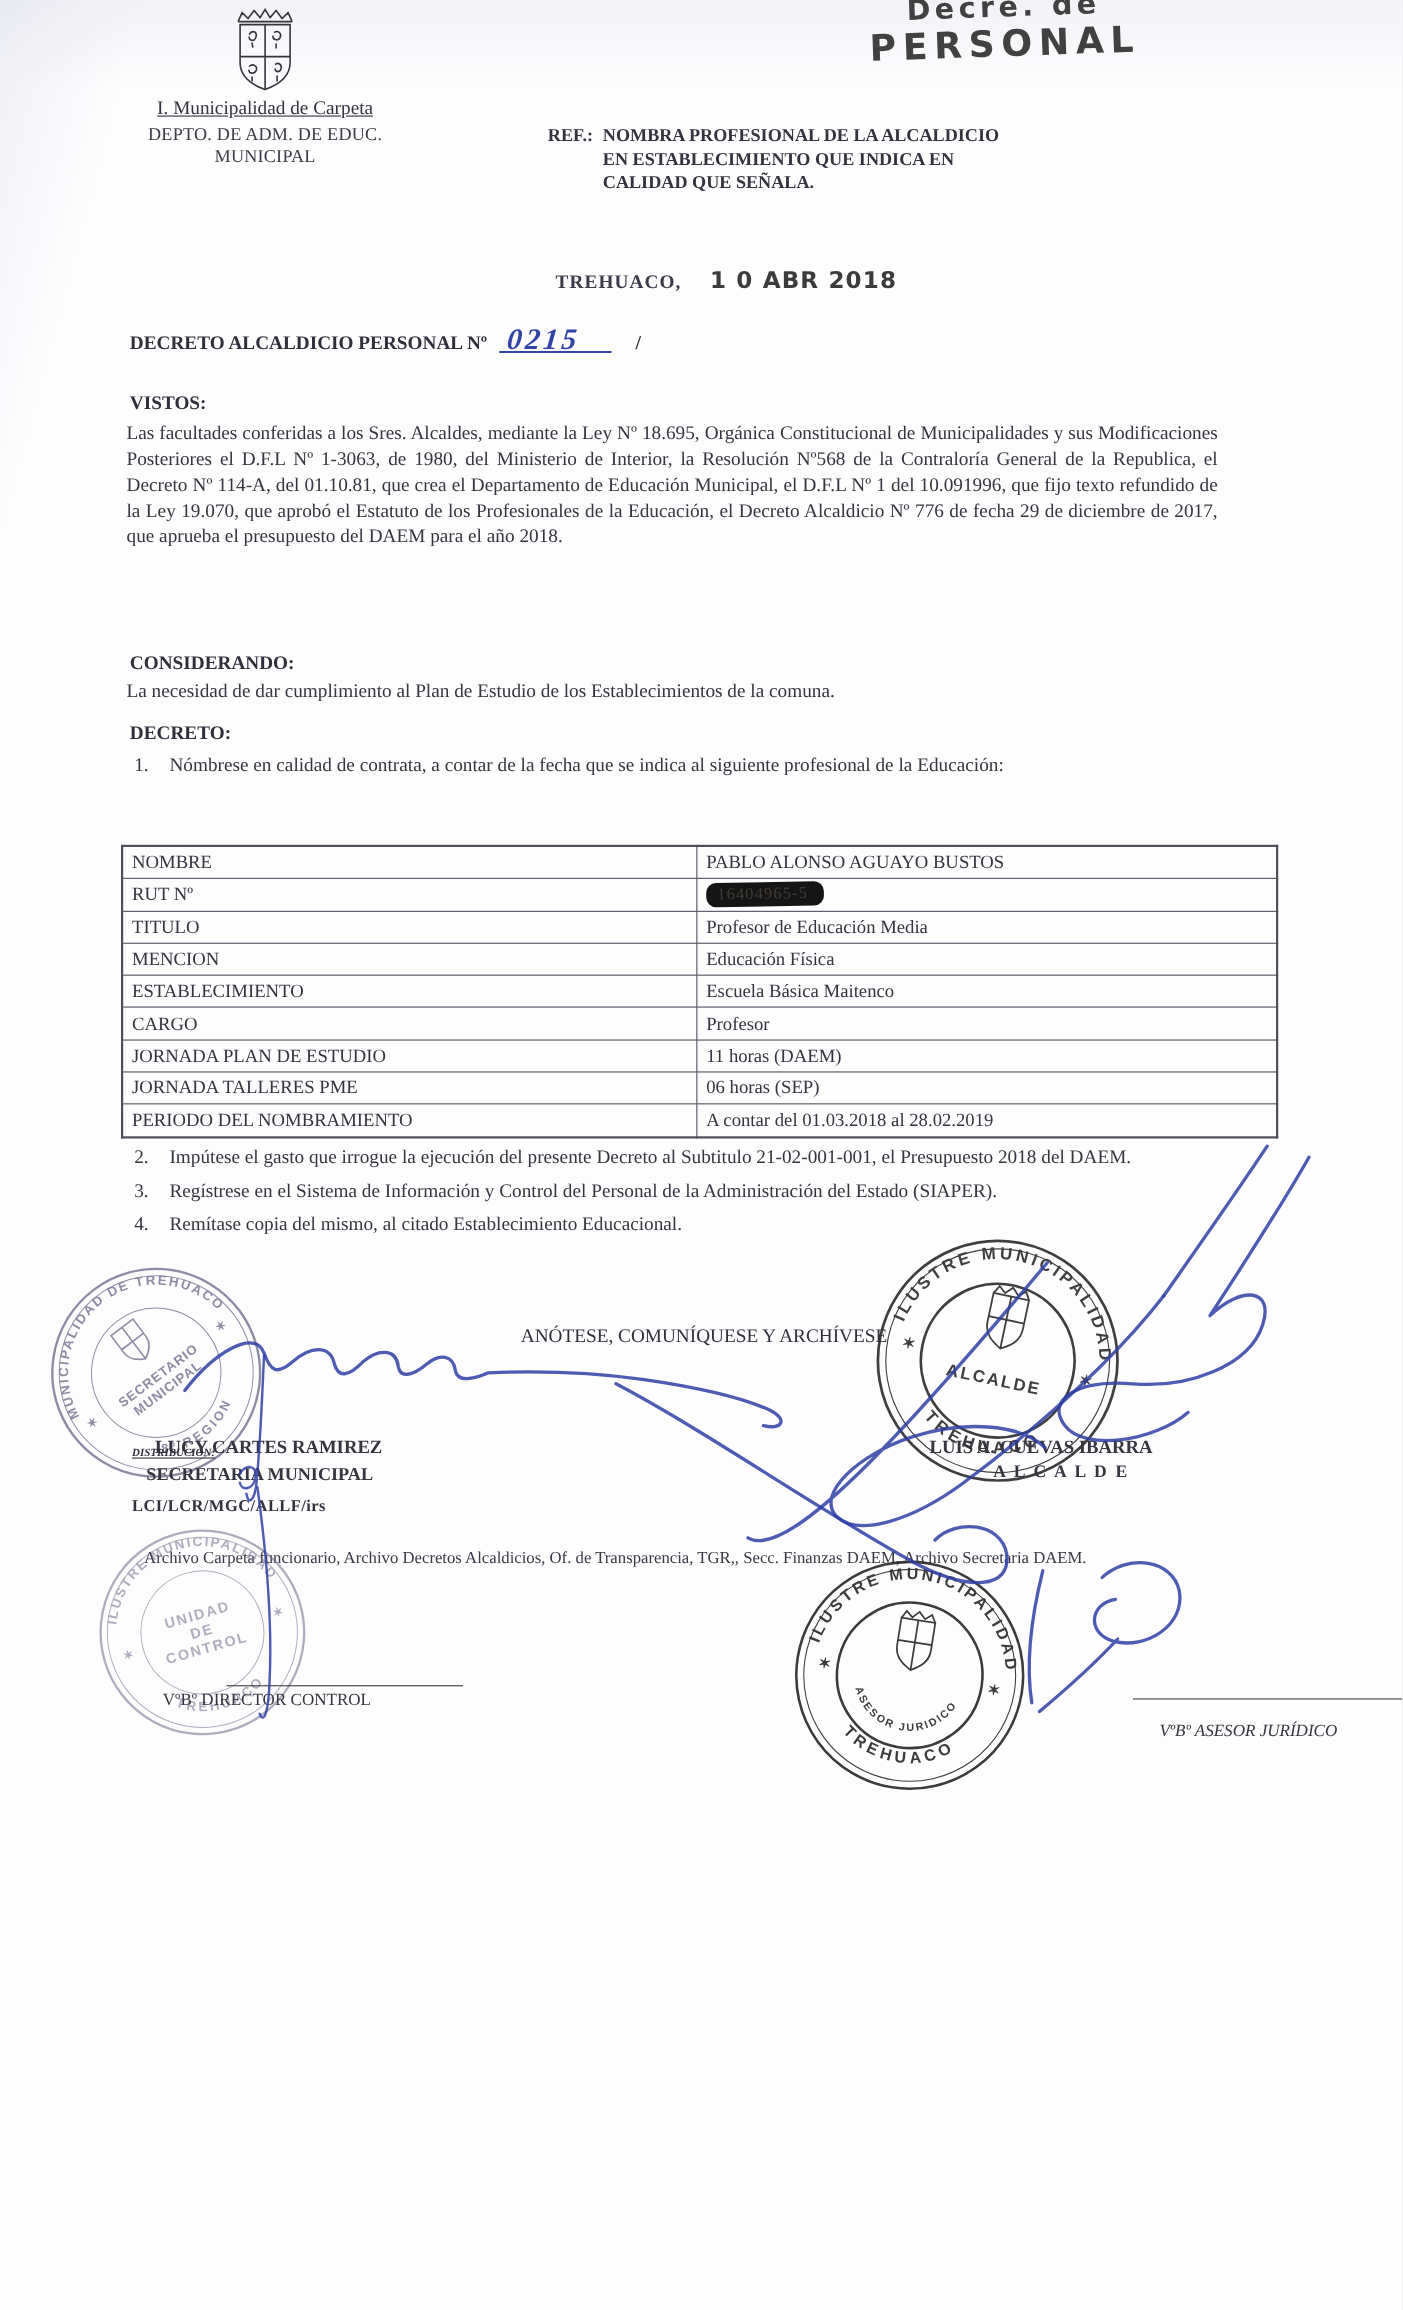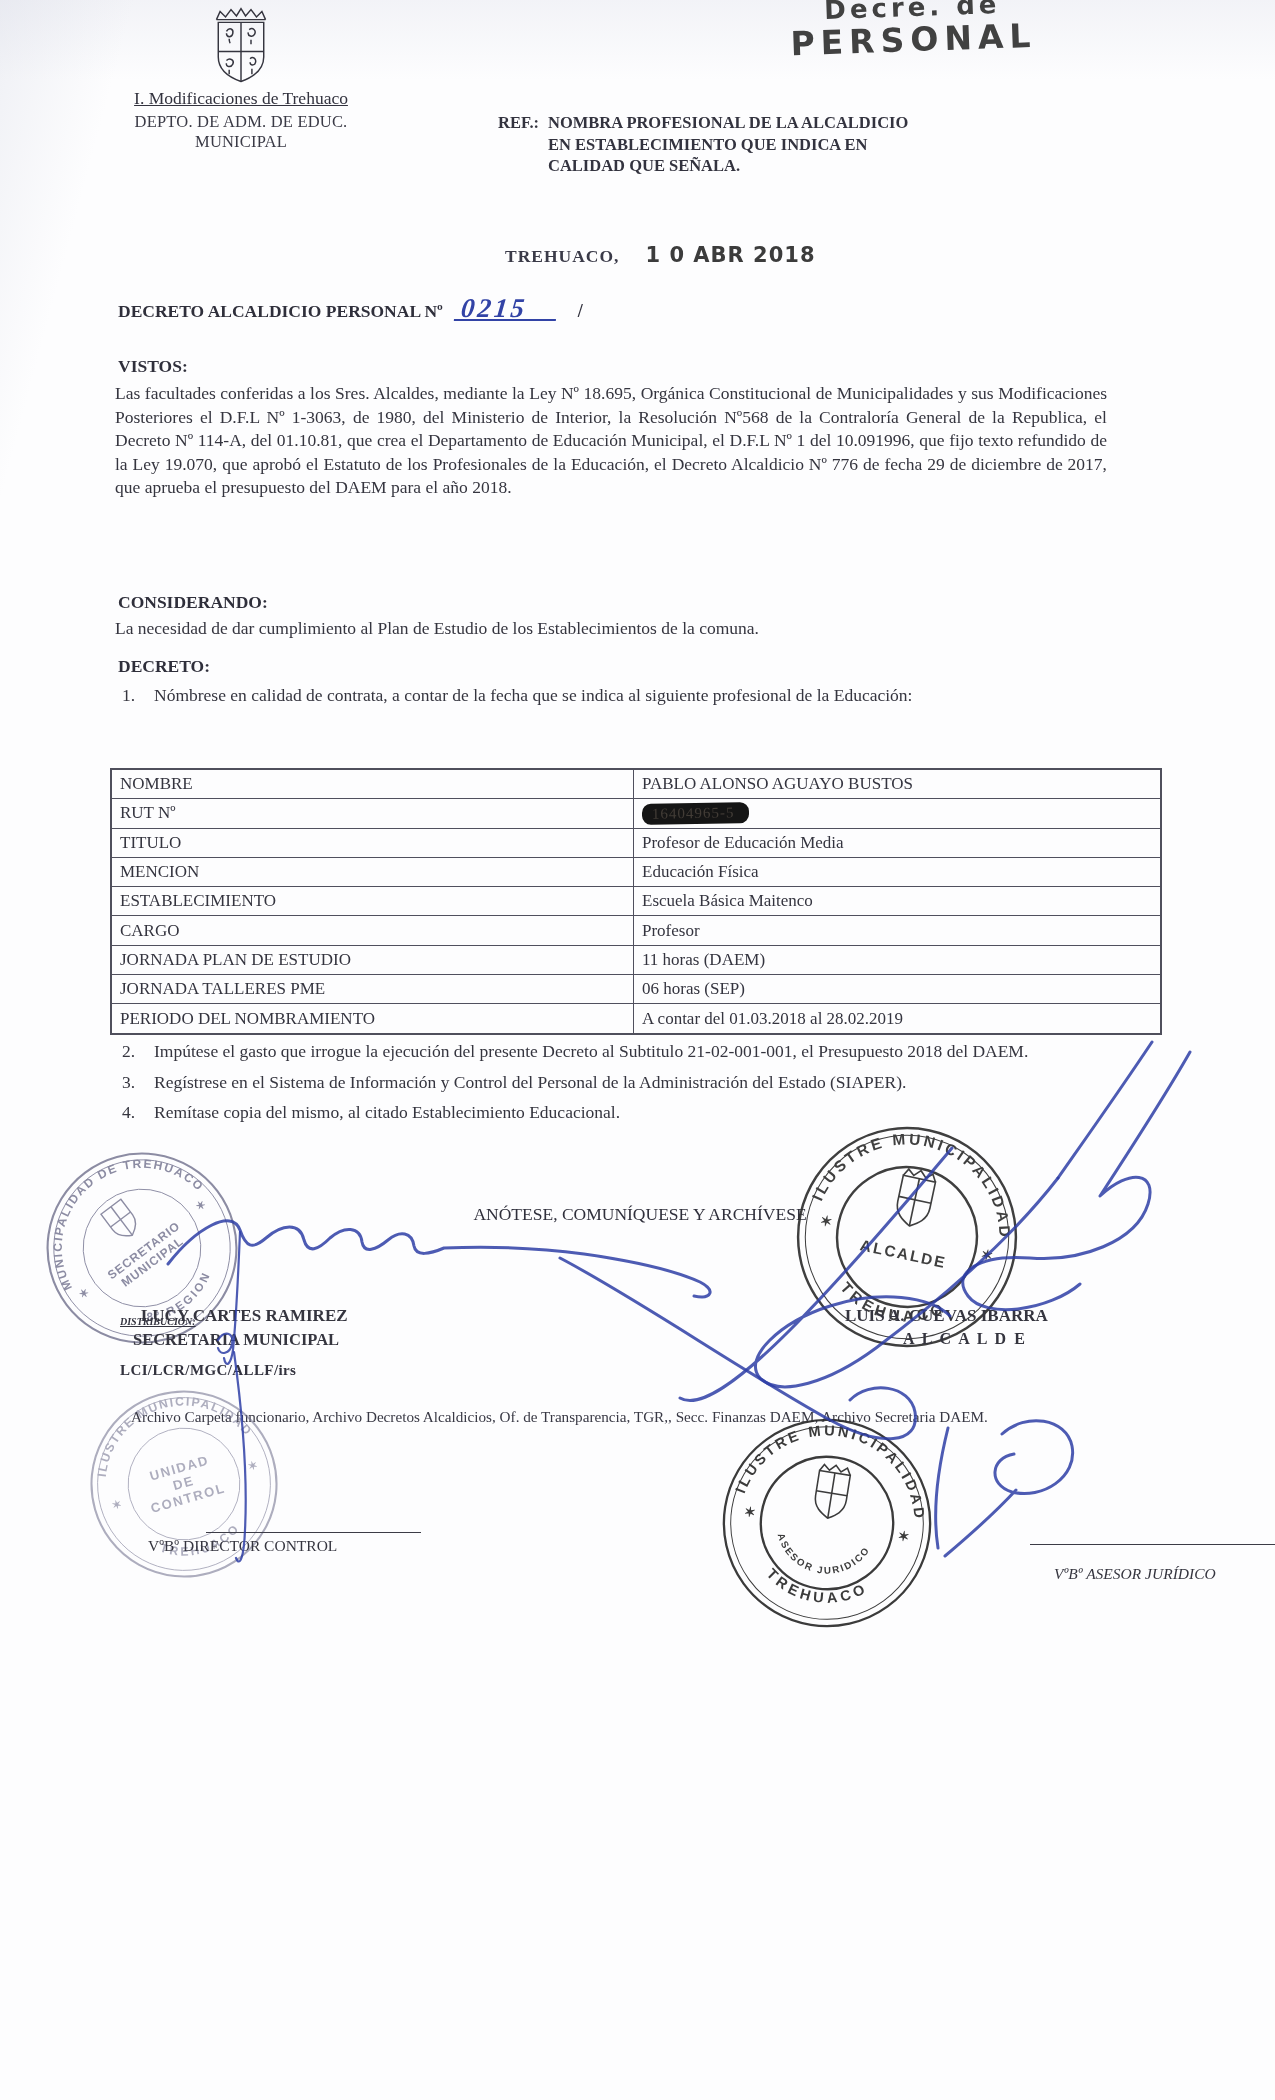--- a/index.html
+++ b/index.html
@@ -114,21 +114,21 @@
       <polyline class="crest-stroke" points="13,15 17,6 23,12 29,4 35,11 40,3 45,11 51,4 57,12 63,6 67,15"></polyline>
       <line class="crest-stroke" x1="13" y1="15" x2="67" y2="15"></line>
       <path class="crest-stroke" d="M15,18 H65 V56 C65,70 54,78 40,83 C26,78 15,70 15,56 Z"></path>
       <line class="crest-stroke" x1="40" y1="18" x2="40" y2="83"></line>
       <line class="crest-stroke" x1="15" y1="50" x2="65" y2="50"></line>
       <path class="crest-stroke" d="M24,28 c3,-5 8,-3 7,2 c-1,5 -7,5 -7,0 m3,6 c0,3 1,5 1,5"></path>
       <path class="crest-stroke" d="M49,26 c4,-3 8,1 6,5 c-2,4 -8,2 -7,-2 m3,8 l0,5"></path>
       <path class="crest-stroke" d="M24,60 c4,-4 9,0 7,4 c-2,4 -8,3 -7,-1 m3,7 l0,5"></path>
       <path class="crest-stroke" d="M50,58 c3,-3 7,0 6,4 c-1,4 -6,4 -6,0 m2,7 l0,6"></path>
     </svg>
-    <div class="muni">I. Modificaciones de Trehuaco</div>
+    <div class="muni">I. Municipalidad de Carpeta</div>
     <div class="depto">DEPTO. DE ADM. DE EDUC. MUNICIPAL</div>
   </div>
 
   <div class="abs ref-block">
     <div class="ref-label">REF.:</div>
     <div class="ref-lines">
       <div>NOMBRA PROFESIONAL DE LA ALCALDICIO</div>
       <div>EN ESTABLECIMIENTO QUE INDICA EN</div>
       <div>CALIDAD QUE SEÑALA.</div>
     </div>

